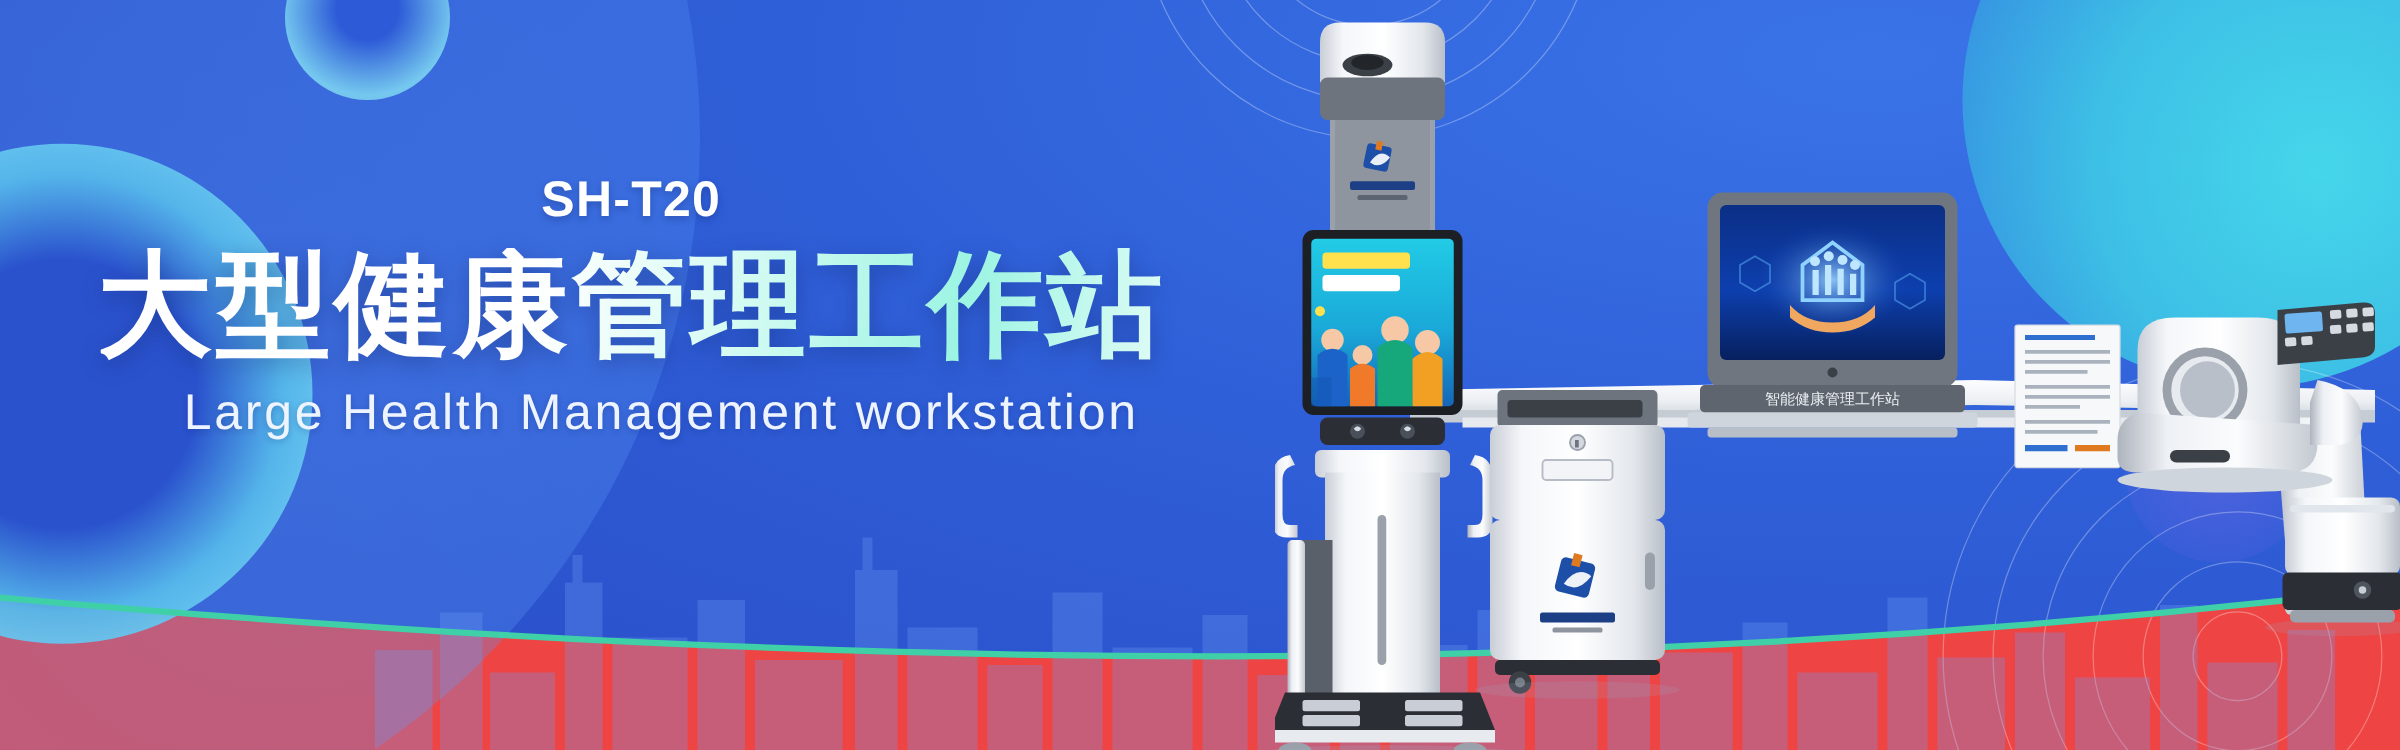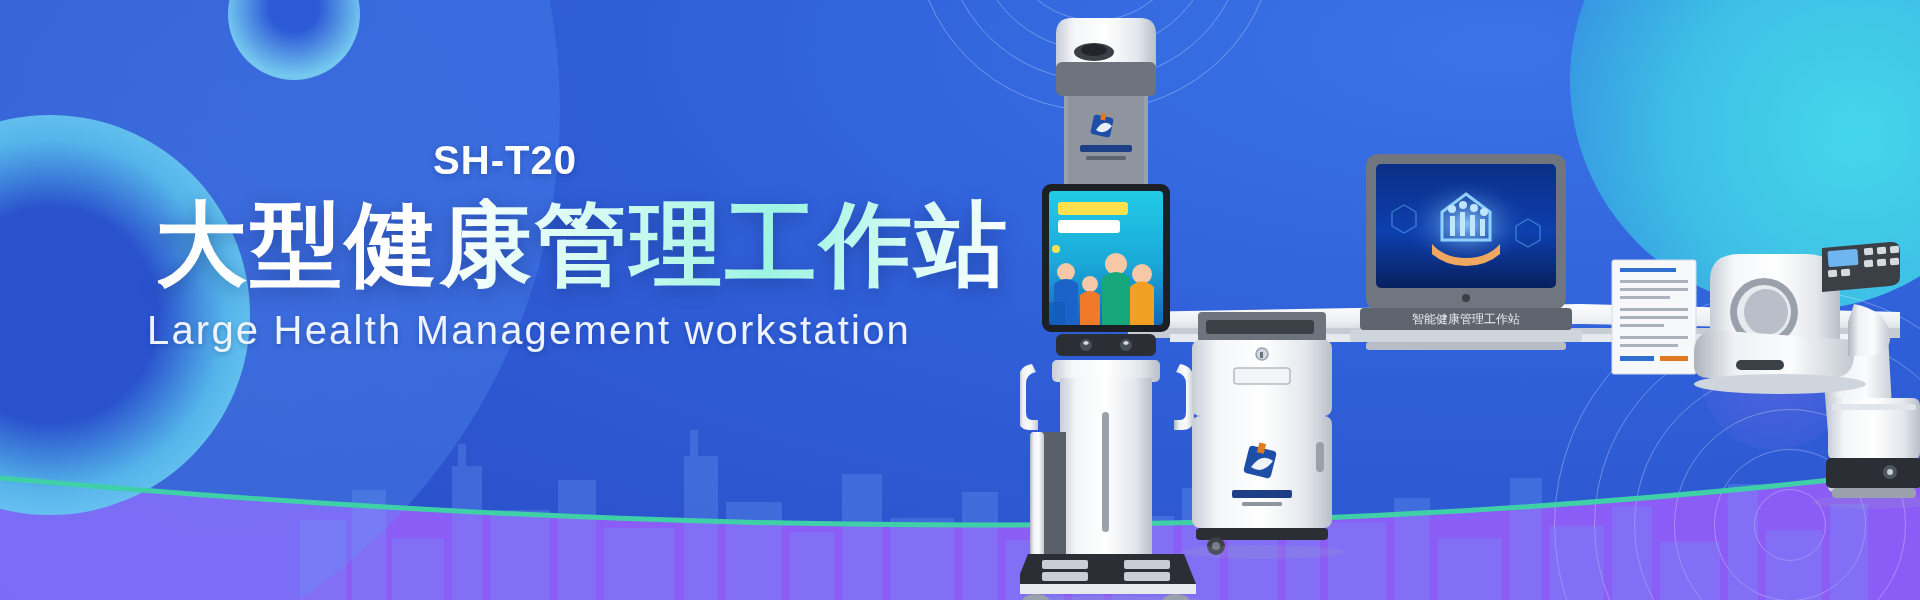--- a/index.html
+++ b/index.html
@@ -3,21 +3,21 @@
 <meta charset="utf-8">
 <style>
   html,body{margin:0;padding:0;}
   body{
     width:1920px;height:600px;overflow:hidden;
     font-family:"Liberation Sans","DejaVu Sans",sans-serif;
     background:#ffffff;
   }
   #banner{
     position:relative;width:1920px;height:600px;overflow:hidden;
-    background:#8b5cf6;
+    background:#ef4444;
   }
 
   
   .blue-panel{
     position:absolute;inset:0;
     background:
       radial-gradient(120% 150% at 78% 8%, #3a73e8 0%, #2f5fd8 38%, #2b52cc 70%, #2a4ec8 100%);
     -webkit-clip-path: path("M0,0 L1920,0 L1920,470 C1500,520 900,560 0,478 Z");
     clip-path: path("M0,0 L1920,0 L1920,470 C1500,520 900,560 0,478 Z");
   }
@@ -76,21 +76,20 @@
     text-shadow:0 2px 6px rgba(16,40,110,.35);
   }
   .headline{
     font-size:92px;font-weight:bold;line-height:1.02;
     letter-spacing:3px;margin:0;
     background:linear-gradient(100deg,#ffffff 0%,#ffffff 42%,#d6fbf3 58%,#9cf4e2 76%,#ffffff 100%);
     -webkit-background-clip:text;background-clip:text;
     -webkit-text-fill-color:transparent;color:transparent;
     filter:drop-shadow(0 5px 9px rgba(14,36,105,.40));
     font-family:"Liberation Sans","DejaVu Sans",sans-serif;
-    text-align:right;
   }
   .subhead{
     font-size:40px;font-weight:300;color:#eef4ff;
     letter-spacing:2.2px;margin:16px 0 0 0;line-height:1.1;
     text-shadow:0 2px 5px rgba(14,36,105,.28);
     padding-left:48px;
   }
 
   
   .product{

